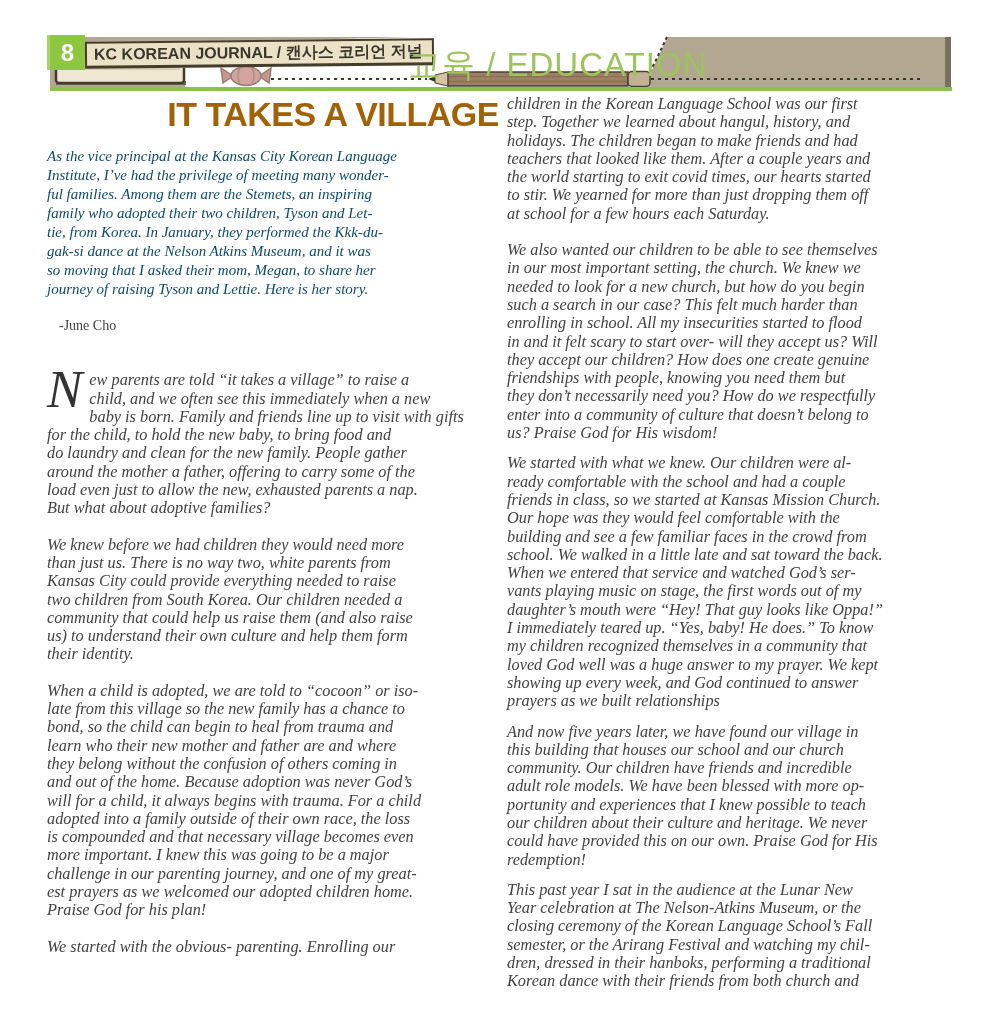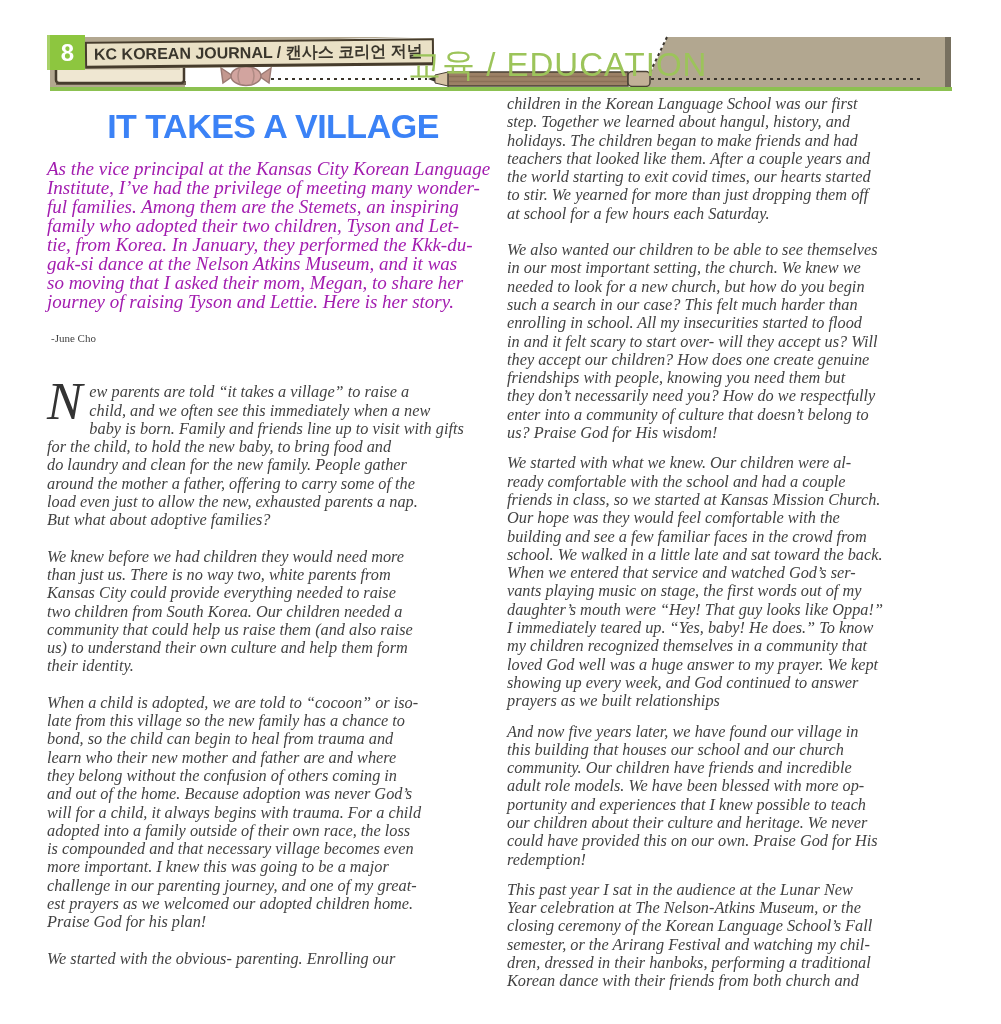--- a/index.html
+++ b/index.html
@@ -28,31 +28,31 @@
     font-family:"Liberation Sans",sans-serif;font-weight:400;font-size:33px;
     color:#9cc45a;letter-spacing:1px;
   }
   .green-rule{position:absolute;left:50px;top:87px;width:902px;height:4px;background:#8cc151;}
   
   .col{position:absolute;width:452px;color:#424242;}
   .col-left{left:47px;top:95px;}
   .col-right{left:507px;top:95px;}
   .headline{
     font-family:"Liberation Sans",sans-serif;font-weight:bold;font-size:34px;line-height:38px;
-    letter-spacing:-0.5px;color:#3b82f6;text-align:center;margin:12px 0 14px 0;
+    letter-spacing:-0.5px;color:#a16207;text-align:right;margin:0 0 14px 0;
   }
   p.body-p{
     margin:0 0 18px 0;font-size:16.3px;line-height:18.3px;
     white-space:pre-line;color:#424242;font-style:italic;
   }
   p.intro-p{
-    font-style:italic;font-size:19px;line-height:19px;margin:0 0 18px 0;
-    white-space:pre-line;color:#a21caf;
+    font-style:italic;font-size:15px;line-height:19px;margin:0 0 18px 0;
+    white-space:pre-line;color:#0c4a6e;
   }
-  p.byline-p{margin:0 0 36px 4px;font-size:11px;line-height:18.3px;color:#424242;}
+  p.byline-p{margin:0 0 36px 12px;font-size:14px;line-height:18.3px;color:#424242;}
   p.tight{margin-bottom:0;margin-top:12px;}
   p.last{margin-bottom:0;}
   .dropcap{
     float:left;font-size:53px;line-height:37px;margin:0 7px 0 0;color:#333333;
     font-family:"Liberation Serif",serif;
   }
 </style>
 </head>
 <body>
 

